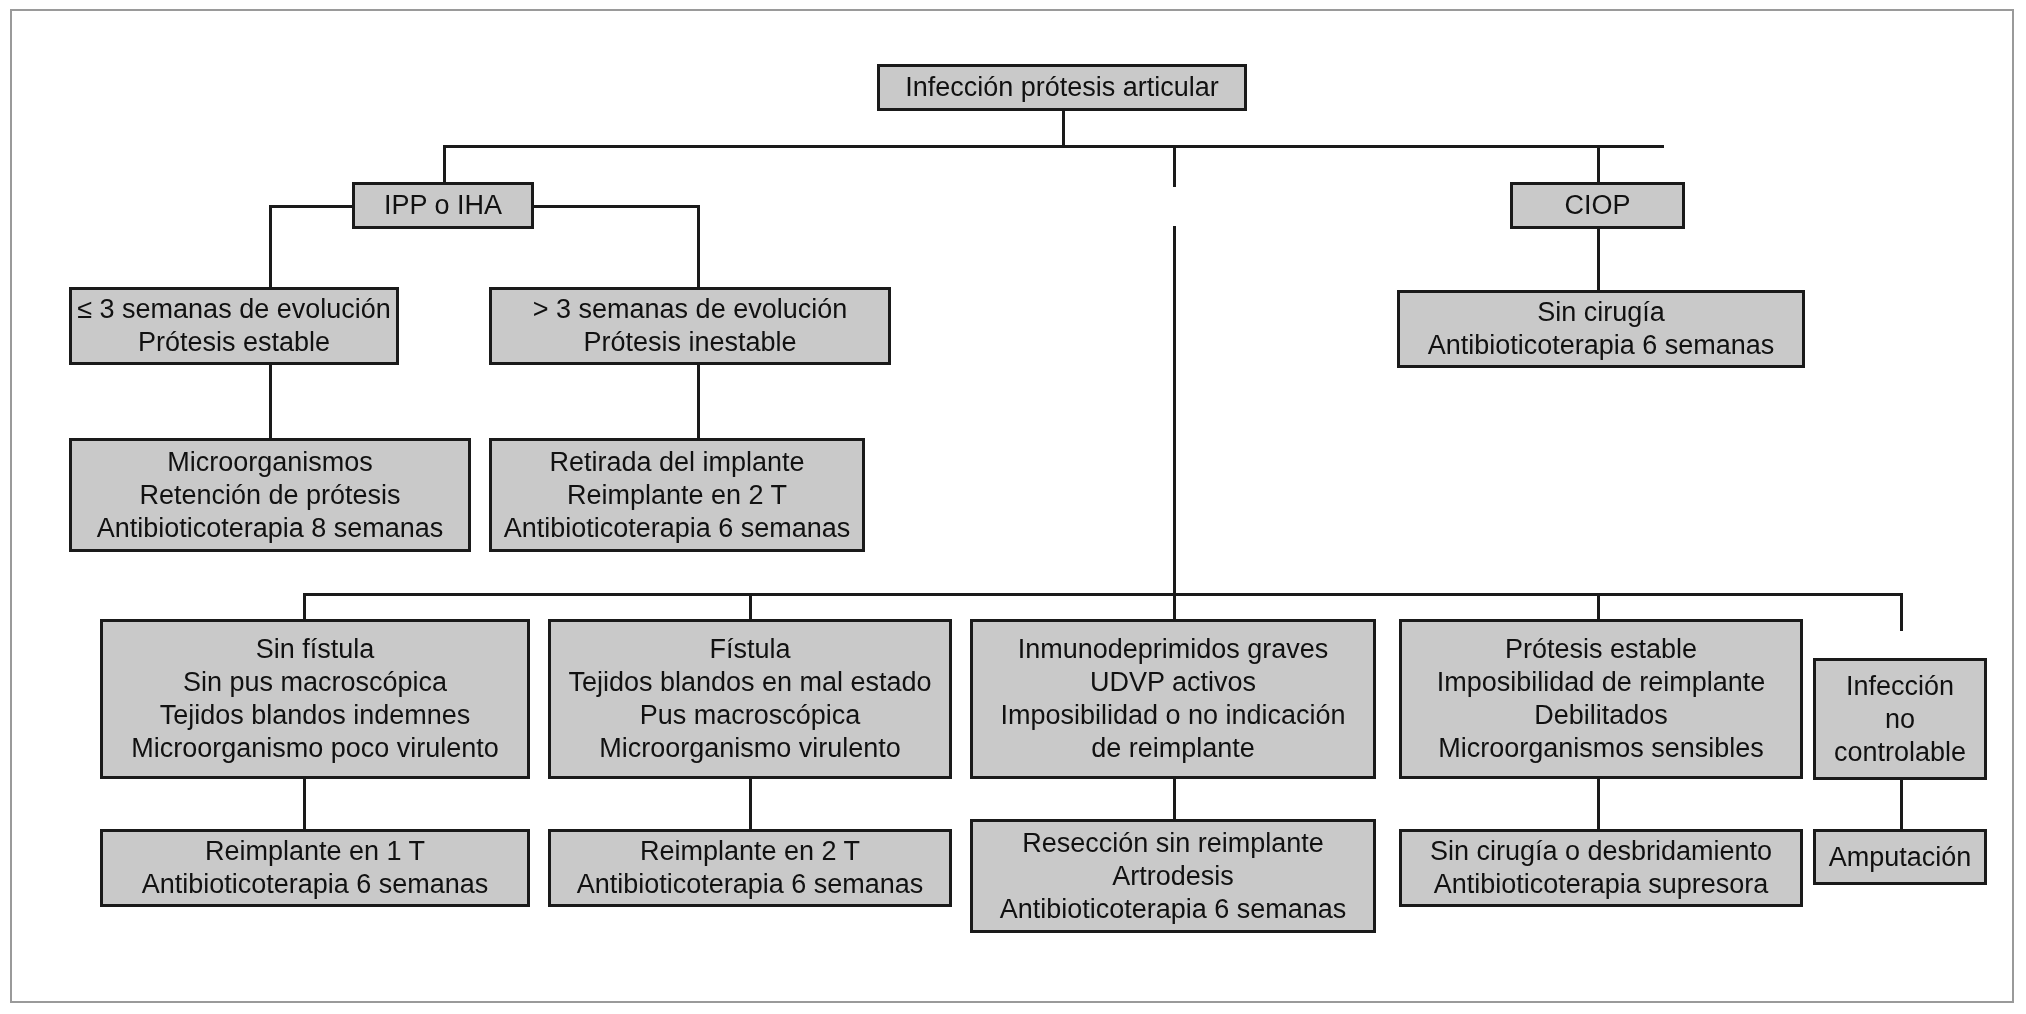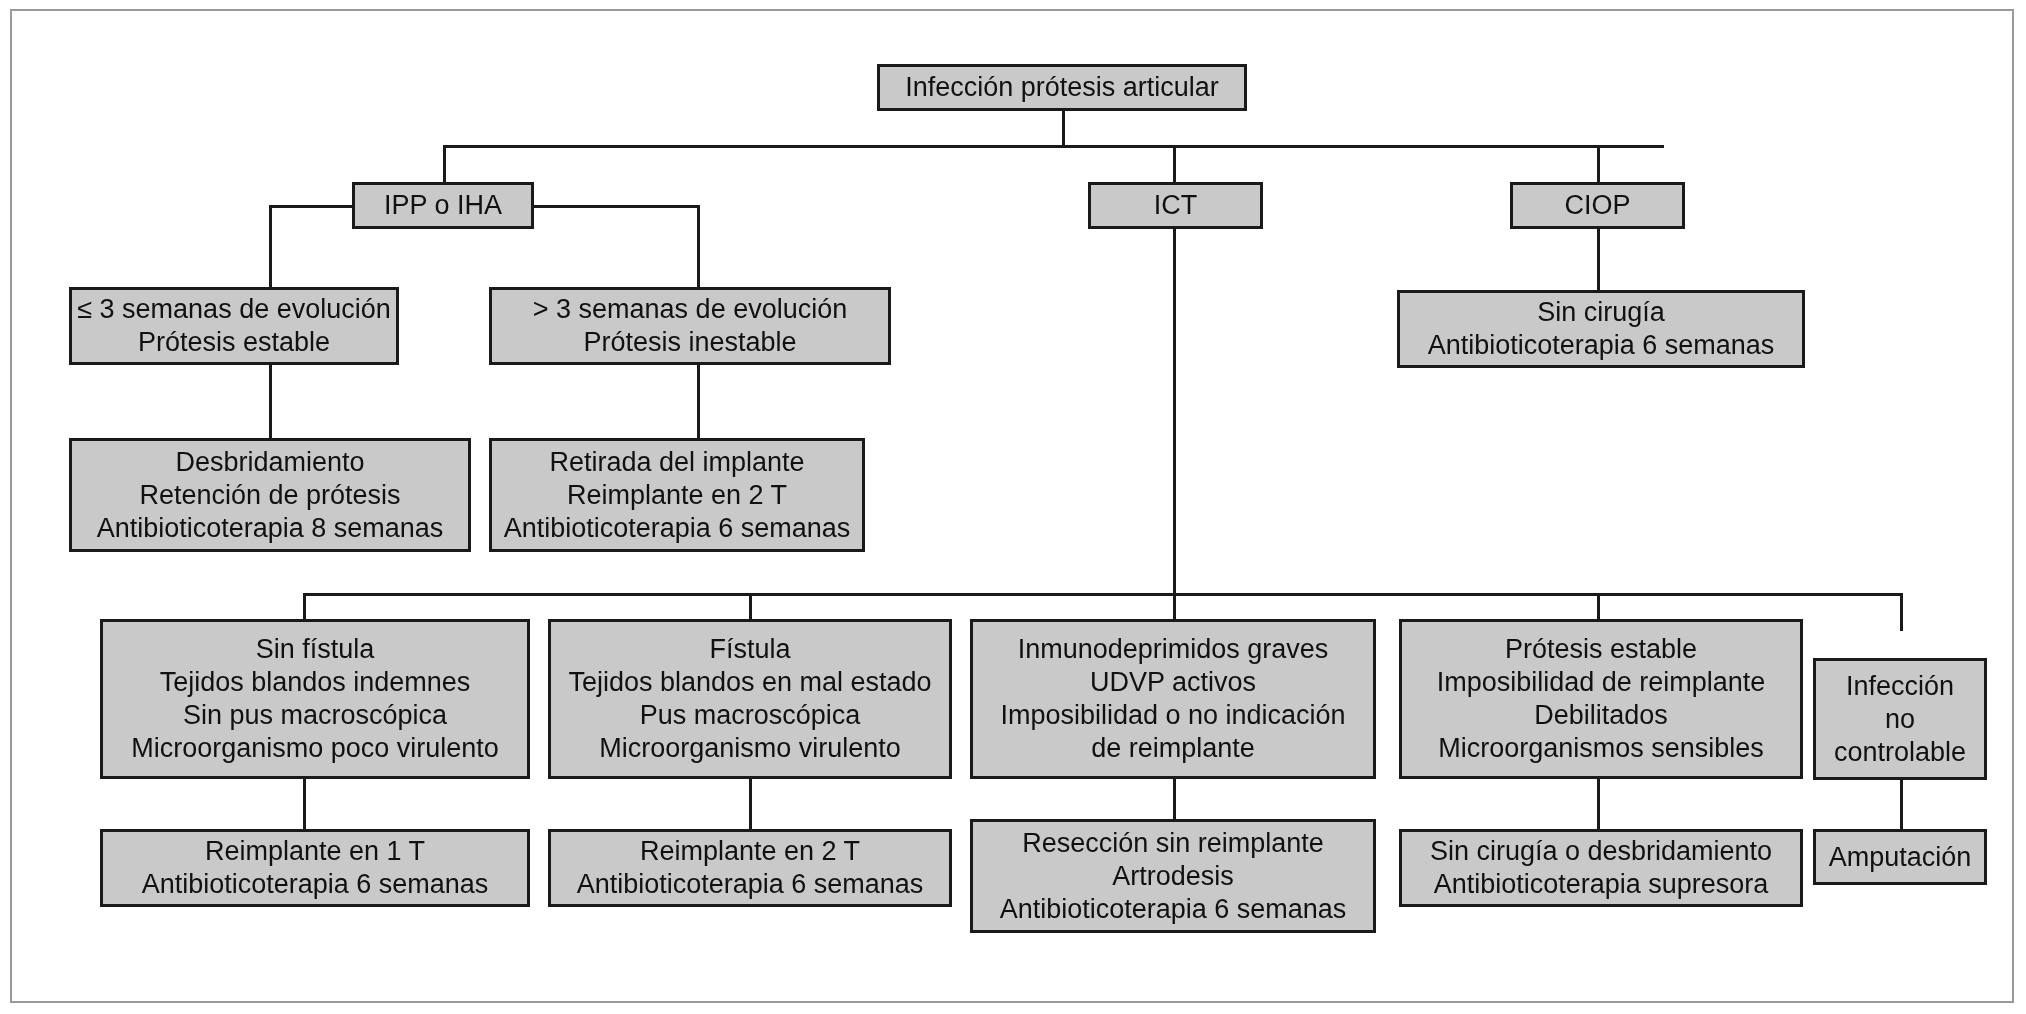--- a/index.html
+++ b/index.html
@@ -70,23 +70,20 @@
   </div>
 
   <div class="node" style="left:877px;top:64px;width:370px;height:47px;">
     <span class="ln">Infección prótesis articular</span>
   </div>
 
   <div class="node" style="left:352px;top:182px;width:182px;height:47px;">
     <span class="ln">IPP o IHA</span>
   </div>
 
-  <div class="node" style="left:1088px;top:182px;width:175px;height:47px;">
-    <span class="ln">ICT</span>
-  </div>
 
   <div class="node" style="left:1510px;top:182px;width:175px;height:47px;">
     <span class="ln">CIOP</span>
   </div>
 
   <div class="node" style="left:69px;top:287px;width:330px;height:78px;">
     <span class="ln">≤ 3 semanas de evolución</span>
     <span class="ln">Prótesis estable</span>
   </div>
 
@@ -94,35 +91,35 @@
     <span class="ln">&gt; 3 semanas de evolución</span>
     <span class="ln">Prótesis inestable</span>
   </div>
 
   <div class="node" style="left:1397px;top:290px;width:408px;height:78px;">
     <span class="ln">Sin cirugía</span>
     <span class="ln">Antibioticoterapia 6 semanas</span>
   </div>
 
   <div class="node" style="left:69px;top:438px;width:402px;height:114px;">
-    <span class="ln">Desbridamiento</span>
+    <span class="ln">Microorganismos</span>
     <span class="ln">Retención de prótesis</span>
     <span class="ln">Antibioticoterapia 8 semanas</span>
   </div>
 
   <div class="node" style="left:489px;top:438px;width:376px;height:114px;">
     <span class="ln">Retirada del implante</span>
     <span class="ln">Reimplante en 2 T</span>
     <span class="ln">Antibioticoterapia 6 semanas</span>
   </div>
 
   <div class="node" style="left:100px;top:619px;width:430px;height:160px;">
     <span class="ln">Sin fístula</span>
+    <span class="ln">Sin pus macroscópica</span>
     <span class="ln">Tejidos blandos indemnes</span>
-    <span class="ln">Sin pus macroscópica</span>
     <span class="ln">Microorganismo poco virulento</span>
   </div>
 
   <div class="node" style="left:548px;top:619px;width:404px;height:160px;">
     <span class="ln">Fístula</span>
     <span class="ln">Tejidos blandos en mal estado</span>
     <span class="ln">Pus macroscópica</span>
     <span class="ln">Microorganismo virulento</span>
   </div>
 

